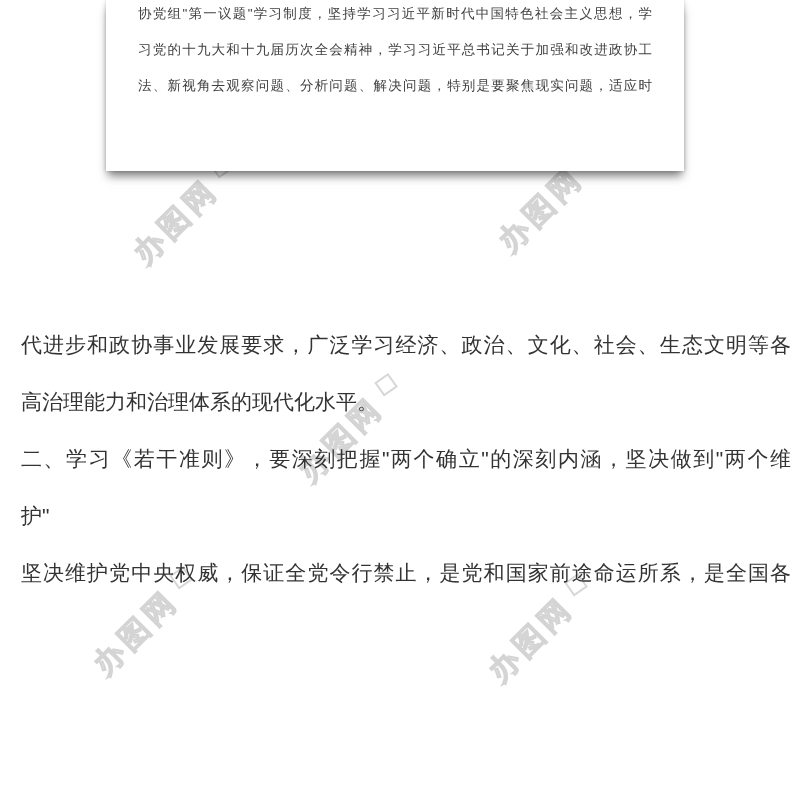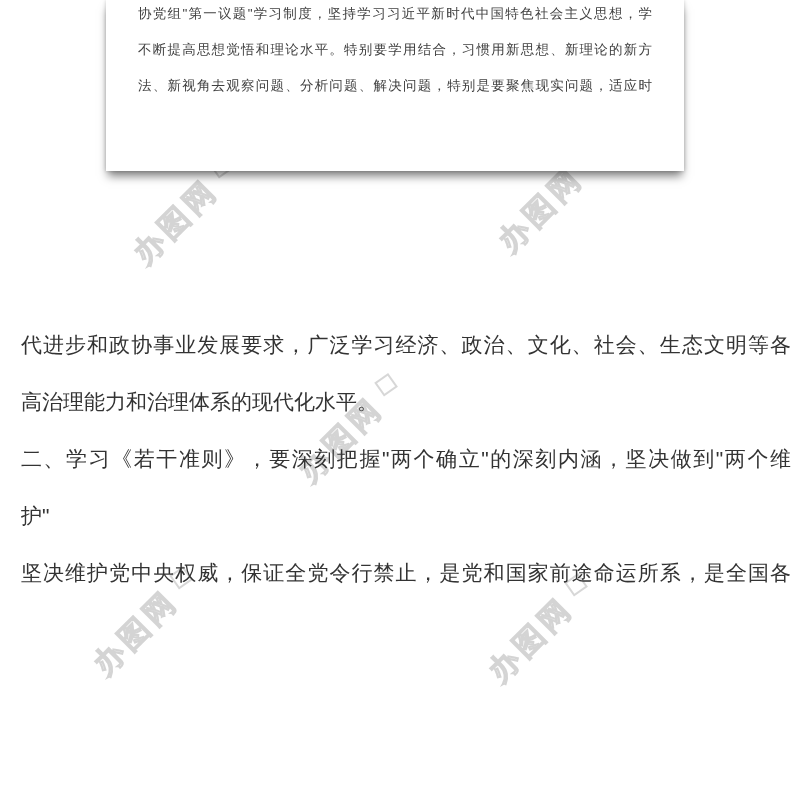--- a/index.html
+++ b/index.html
@@ -115,21 +115,21 @@
   <span class="wm-logo"></span>
 </div>
 <div class="watermark" style="left:465px; top:555px;">
   <span class="wm-text">办图网</span>
   <span class="wm-logo"></span>
 </div>
 
 <div class="sheet">
   <div class="sheet-lines">
     <div class="p1-line">协党组"第一议题"学习制度，坚持学习习近平新时代中国特色社会主义思想，学</div>
-    <div class="p1-line">不断提高思想觉悟和理论水平。特别要学用结合，习惯用新思想、新理论的新方</div>
+    <div class="p1-line">习党的十九大和十九届历次全会精神，学习习近平总书记关于加强和改进政协工</div>
     <div class="p1-line">法、新视角去观察问题、分析问题、解决问题，特别是要聚焦现实问题，适应时</div>
   </div>
 </div>
 
 <div class="body-text">
   <div class="b-line">代进步和政协事业发展要求，广泛学习经济、政治、文化、社会、生态文明等各</div>
   <div class="b-line para-end">高治理能力和治理体系的现代化水平。</div>
   <div class="b-line">二、学习《若干准则》，要深刻把握"两个确立"的深刻内涵，坚决做到"两个维</div>
   <div class="b-line para-end">护"</div>
   <div class="b-line">坚决维护党中央权威，保证全党令行禁止，是党和国家前途命运所系，是全国各</div>

